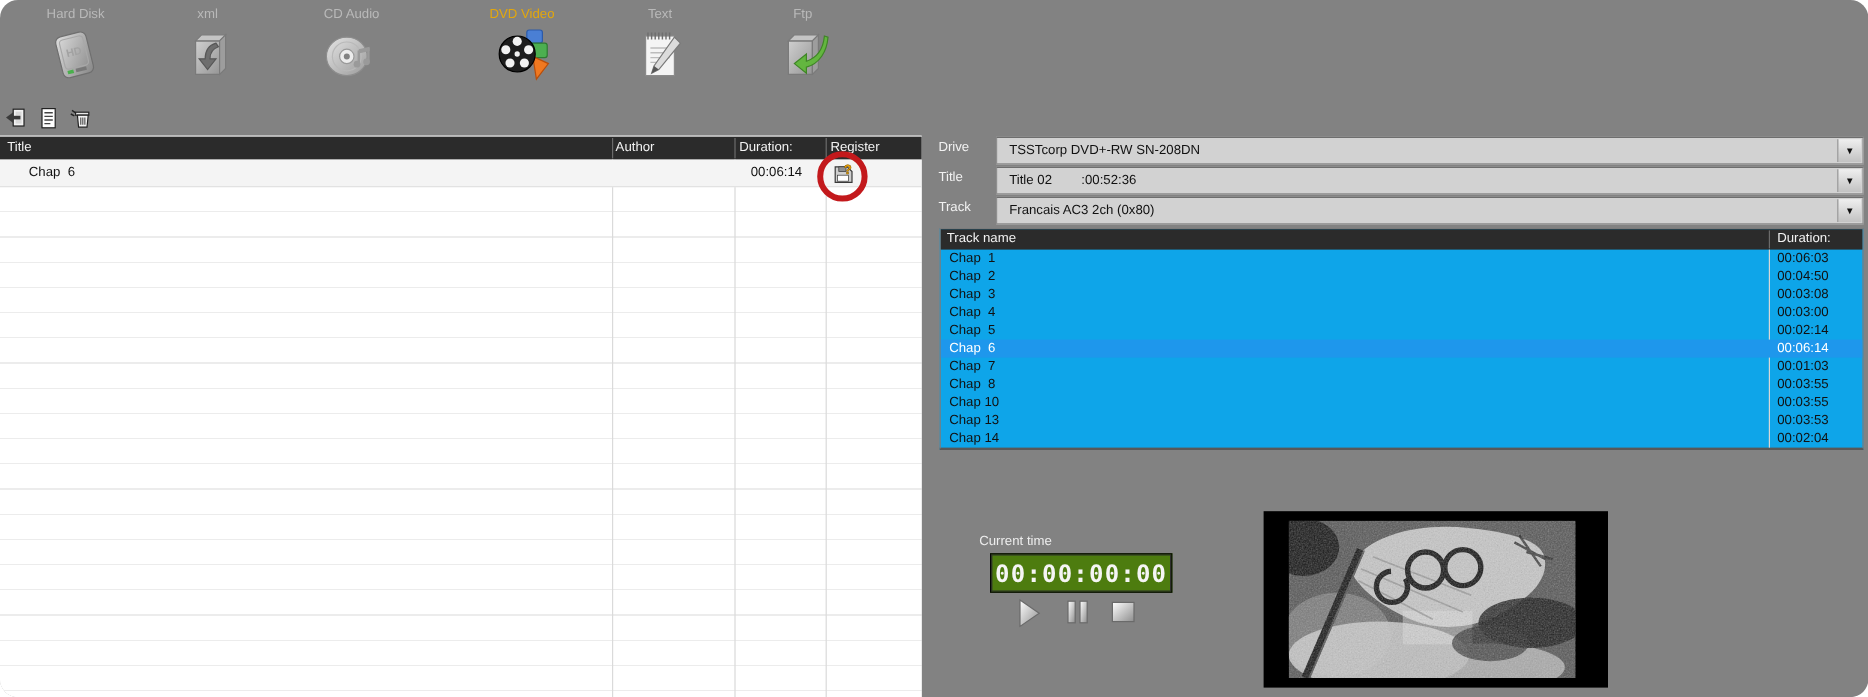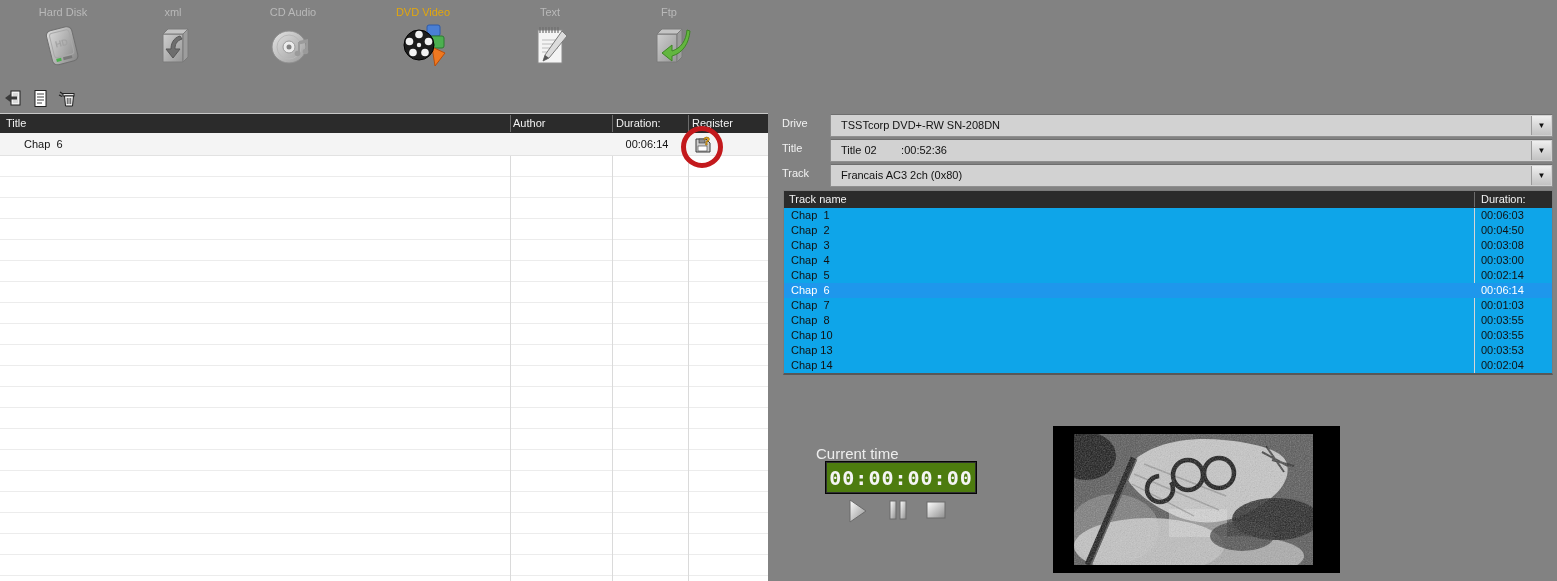--- a/index.html
+++ b/index.html
@@ -1,17 +1,17 @@
 <!DOCTYPE html>
 <html><head>
 <meta charset="utf-8">
 <style>
   html,body{margin:0;padding:0;}
   #app{position:relative;width:1557px;height:581px;background:#828282;
-       font-family:"Liberation Sans",sans-serif;overflow:hidden;}
+       font-family:"Liberation Sans",sans-serif;overflow:hidden;border-radius:15px;}
 
   
   .tool{position:absolute;top:6px;width:86px;text-align:center;cursor:pointer;}
   .tool .lbl{font-size:11px;color:#b9b9b9;display:block;margin-bottom:3px;}
   .tool.active .lbl{color:#e3a70c;}
   .tool svg{display:block;margin:2px auto 0;}
 
   
   #mini-toolbar{position:absolute;left:4px;top:89px;display:flex;gap:8px;}
   #mini-toolbar .mbtn{width:19px;height:19px;cursor:pointer;}
@@ -48,21 +48,21 @@
   .tl-header .c2{position:absolute;left:697px;}
   .tl-hsep{position:absolute;left:690px;top:1px;height:15px;width:1px;background:#6b6b6b;}
   .tl-rows{position:relative;text-decoration:underline;}
   .tl-vline{position:absolute;left:690px;top:0;bottom:0;width:1px;background:#d6d6d6;z-index:1;}
   .tl-row{position:relative;height:15px;font-size:11px;line-height:15px;color:#111;cursor:pointer;z-index:2;}
   .tl-row .name{position:absolute;left:7px;white-space:pre;}
   .tl-row .dur{position:absolute;left:697px;}
   .tl-row.selected{background:#1e97ec;color:#fff;}
 
   
-  #current-time-label{position:absolute;left:816px;top:445px;color:#ededed;font-size:15px;}
+  #current-time-label{position:absolute;left:816px;top:445px;color:#ededed;font-size:11px;}
   #lcd{position:absolute;left:825px;top:461px;width:150px;height:31px;background:#4d7c0f;
        border:1px solid #050505;box-shadow:inset 0 0 0 1px #2f2f2f;
        display:flex;align-items:center;justify-content:center;}
   #lcd .digits{font-family:"DejaVu Sans Mono",monospace;font-weight:bold;font-size:20px;
                color:#f5f5f5;letter-spacing:1px;}
   .pbtn{position:absolute;top:499px;width:24px;height:24px;background:transparent;border:none;padding:0;cursor:pointer;}
   #btn-play{left:846px;} #btn-pause{left:886px;} #btn-stop{left:924px;}
 
   
   #preview{position:absolute;left:1053px;top:426px;width:287px;height:147px;background:#000;}
@@ -122,21 +122,21 @@
       <circle cx="20" cy="26" r="6" fill="#ececec" stroke="#9a9a9a"></circle>
       <circle cx="20" cy="26" r="2.5" fill="#828282"></circle>
       <path d="M30,20 l9,-2 v3.5 l-9,2 z" fill="#9a9a9a"></path>
       <rect x="29" y="21" width="2" height="11" fill="#9a9a9a"></rect>
       <rect x="37" y="19" width="2" height="11" fill="#9a9a9a"></rect>
       <circle cx="28.5" cy="32.5" r="2.8" fill="#9a9a9a"></circle>
       <circle cx="36.5" cy="30.5" r="2.8" fill="#9a9a9a"></circle>
     </svg>
   </div>
 
-  <div class="tool active" style="left:380px;">
+  <div class="tool active" style="left:392px;">
     <span class="lbl">DVD Video</span>
     <svg width="48" height="48" viewBox="0 0 48 48">
       <rect x="28" y="4" width="13" height="11" rx="2" fill="#4a7fd4" stroke="#2c5aa8"></rect>
       <rect x="30" y="15" width="15" height="12" rx="2" fill="#4caf50" stroke="#2d7a31"></rect>
       <path d="M33,26 L46,32 L36,45 Z" fill="#f07820" stroke="#b84e0a"></path>
       <circle cx="20" cy="24" r="15" fill="#1d1d1d" stroke="#000"></circle>
       <circle cx="20" cy="13.5" r="3.8" fill="#f2f2f2"></circle>
       <circle cx="29.5" cy="20.5" r="3.8" fill="#f2f2f2"></circle>
       <circle cx="26" cy="31.5" r="3.8" fill="#f2f2f2"></circle>
       <circle cx="14" cy="31.5" r="3.8" fill="#f2f2f2"></circle>

